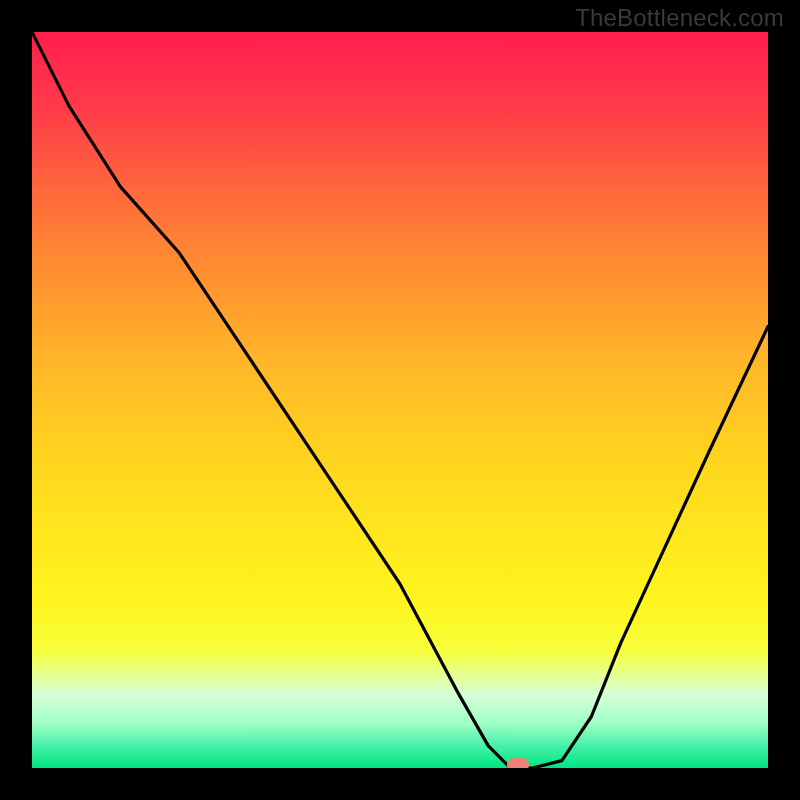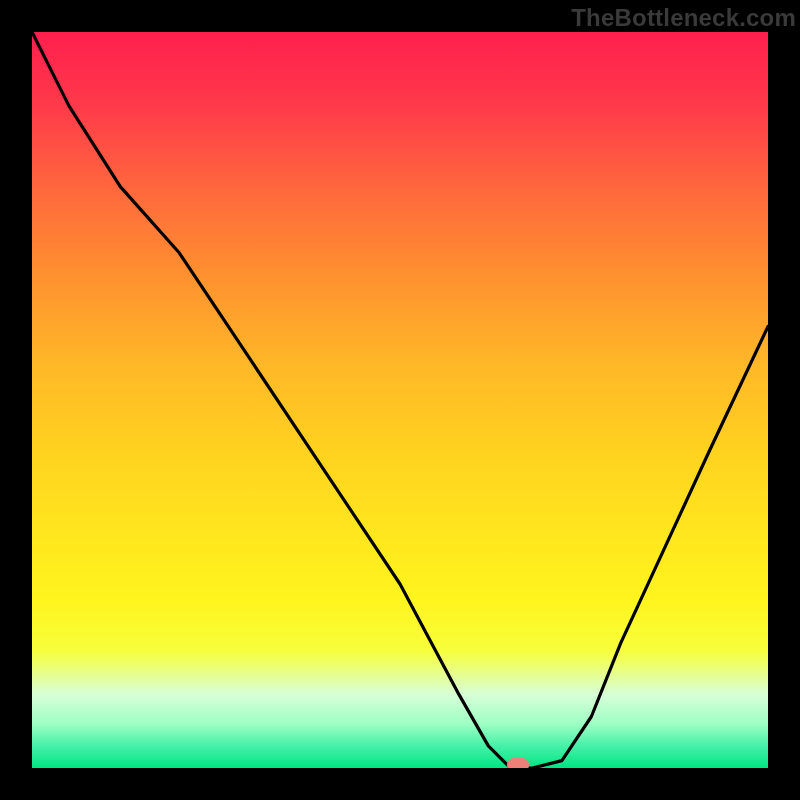--- a/index.html
+++ b/index.html
@@ -13,24 +13,24 @@
   }
   .frame {
     position: relative;
     width: 800px;
     height: 800px;
     background: #000;
   }
   .watermark {
     position: absolute;
     top: 4px;
-    right: 4px;
+    right: 16px;
     color: #3a3a3a;
     font-size: 24px;
-    font-weight: 700;
+    font-weight: 400;
     letter-spacing: 0.2px;
     pointer-events: none;
     z-index: 5;
   }
   .plot-area {
     position: absolute;
     left: 32px;
     top: 32px;
     width: 736px;
     height: 736px;

